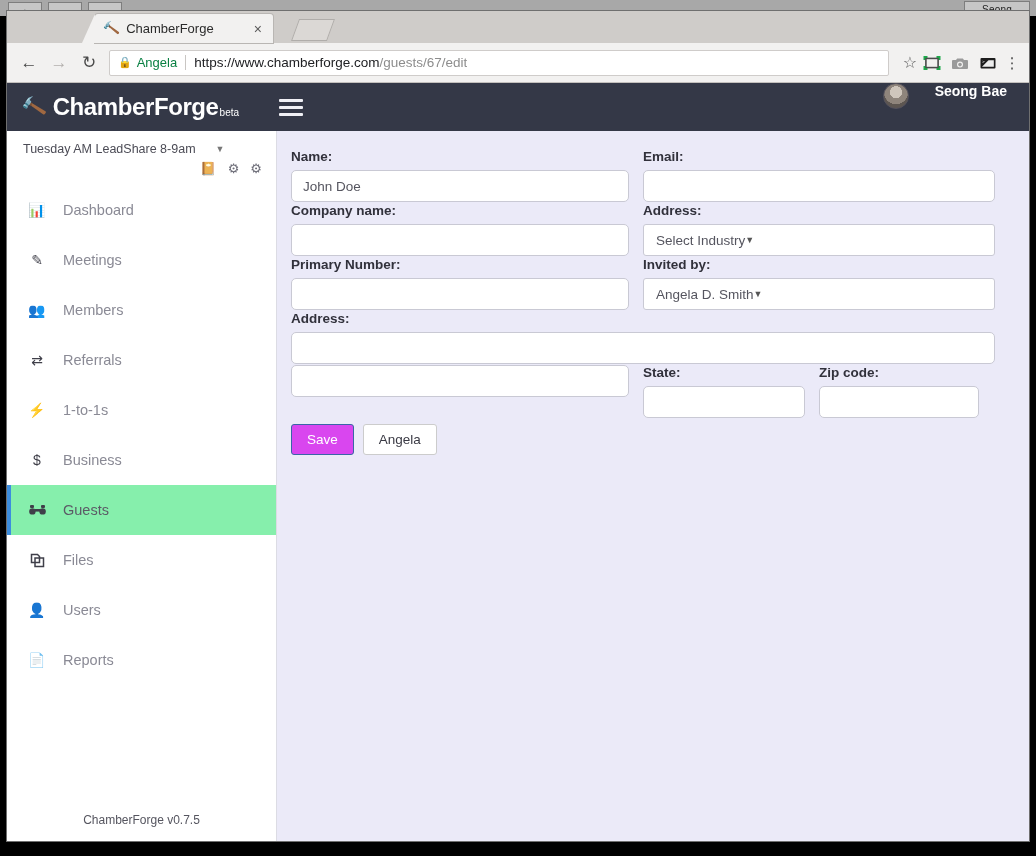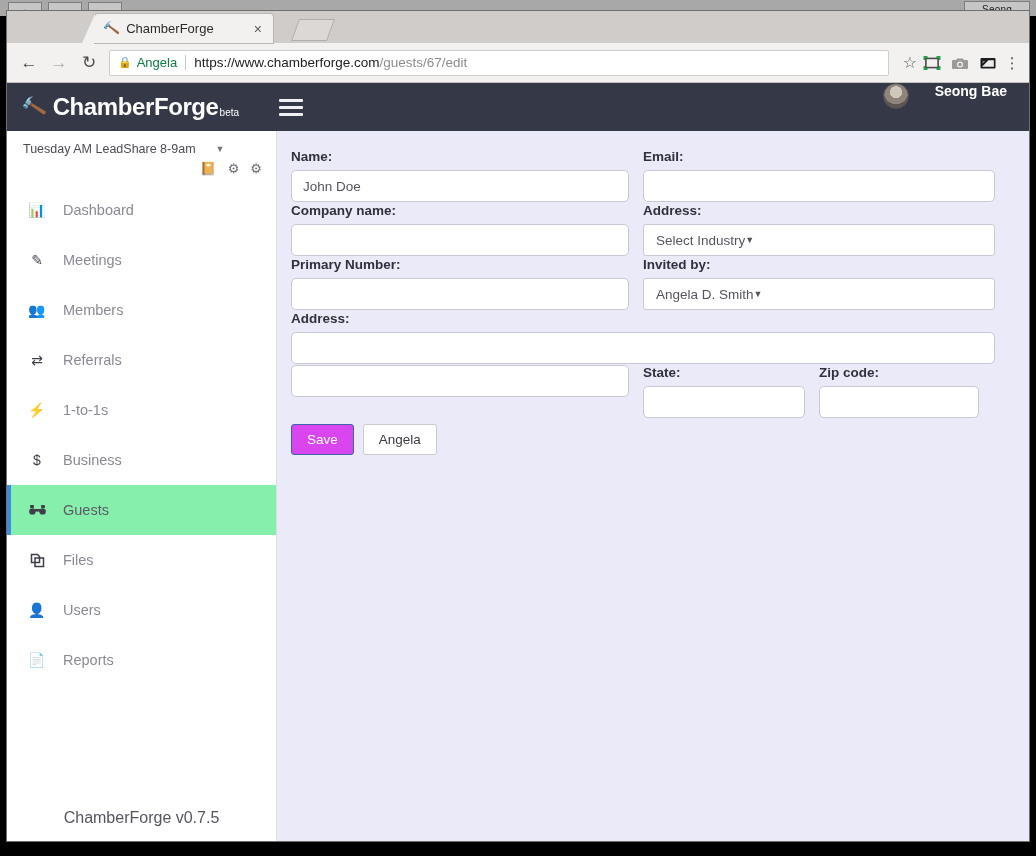--- a/index.html
+++ b/index.html
@@ -150,21 +150,21 @@
   }
   .navitem.active { background: #86efac; border-left-color: #3c8dde; color: #5b5b66; }
   .nav-icon {
     width: 52px; flex: 0 0 52px; text-align: center; font-size: 14px; color: #3f3f49;
     display:flex; align-items:center; justify-content:center;
   }
   .nav-label { font-size: 14.5px; color: #8a8a95; }
   .navitem.active .nav-label { color: #5b5b66; }
   .sidebar-spacer { flex: 1; }
   .sidebar-footer {
-    text-align: center; font-size: 16px; color: #55555f;
+    text-align: center; font-size: 12px; color: #55555f;
     padding-bottom: 14px;
   }
 
   
   .content { flex: 1; background: #ebeaf8; padding: 18px 28px 0 14px; overflow: hidden; }
   .form-row { display: flex; gap: 14px; margin-bottom: 1px; }
   .fg { display: flex; flex-direction: column; }
   .fg-name    { width: 338px; }
   .fg-email   { width: 352px; }
   .fg-company { width: 338px; }

